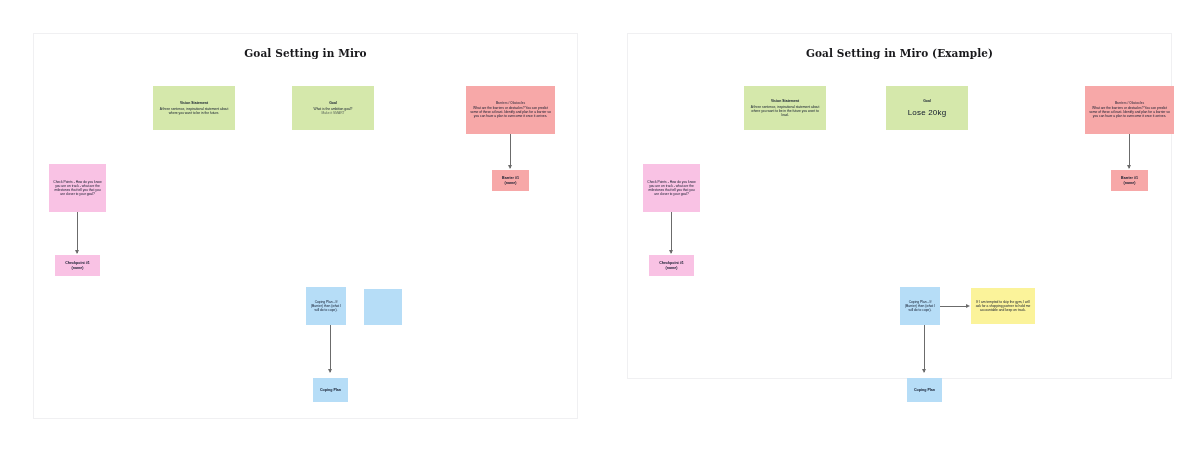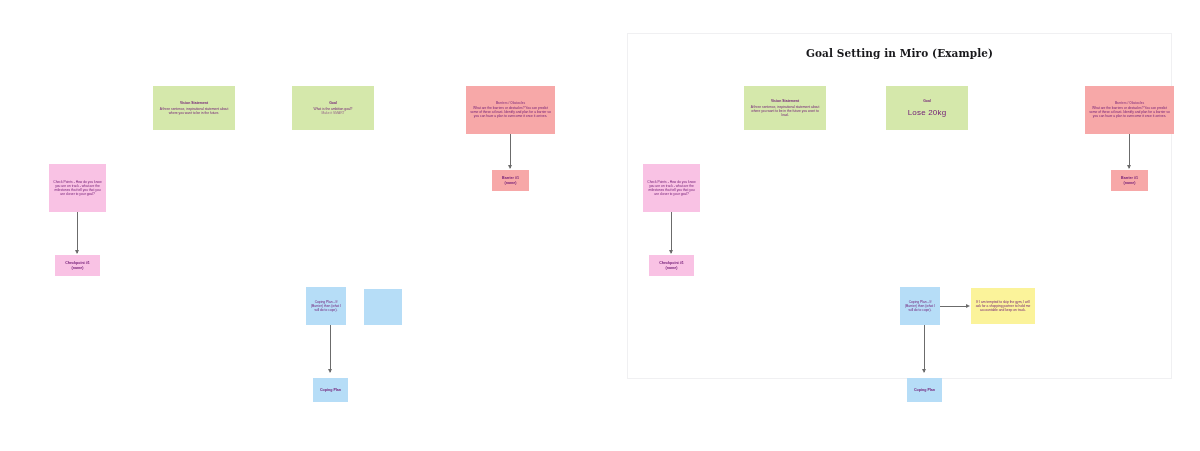--- a/index.html
+++ b/index.html
@@ -48,21 +48,21 @@
   
   .note {
     position: absolute;
     box-sizing: border-box;
     display: flex;
     flex-direction: column;
     align-items: center;
     justify-content: center;
     text-align: center;
     padding: 3px 4px;
-    color: #701a75;
+    color: #0f172a;
     line-height: 1.22;
     overflow: hidden;
   }
   .note .head {
     font-size: 3.4px;
     font-weight: bold;
     margin-bottom: 2px;
     letter-spacing: 0.05px;
   }
   .note .body {
@@ -111,20 +111,23 @@
     border-top: 2.5px solid transparent;
     border-bottom: 2.5px solid transparent;
     border-left: 4px solid #6b6b6b;
   }
 </style>
 </head>
 <body>
 
 <div class="canvas">
 
+  <div class="frame" id="frame-left">
+    <div class="frame-title">Goal Setting in Miro</div>
+  </div>
 
   <div class="note green" style="left:153px; top:86px; width:82px; height:44px;">
     <div class="head">Vision Statement</div>
     <div class="body">A three sentence, inspirational statement about where you want to be in the future.</div>
   </div>
 
   <div class="note green" style="left:292px; top:86px; width:82px; height:44px;">
     <div class="head">Goal</div>
     <div class="body">What is the ambition goal?</div>
     <div class="body" style="opacity:.65;">Make it SMART</div>

